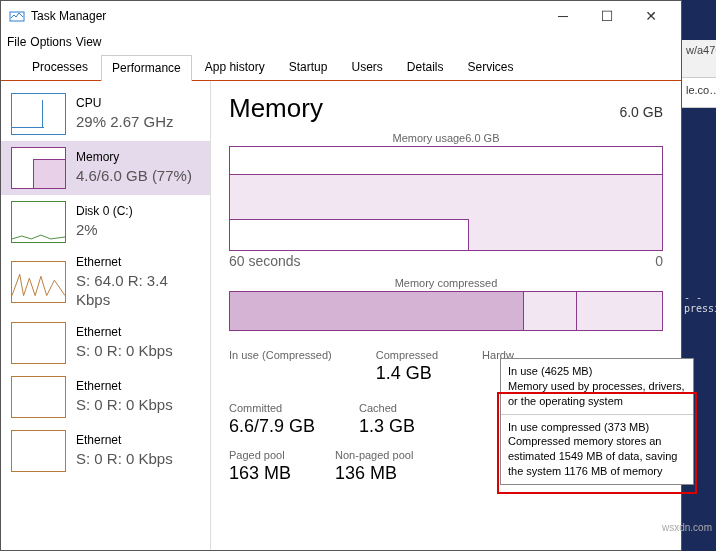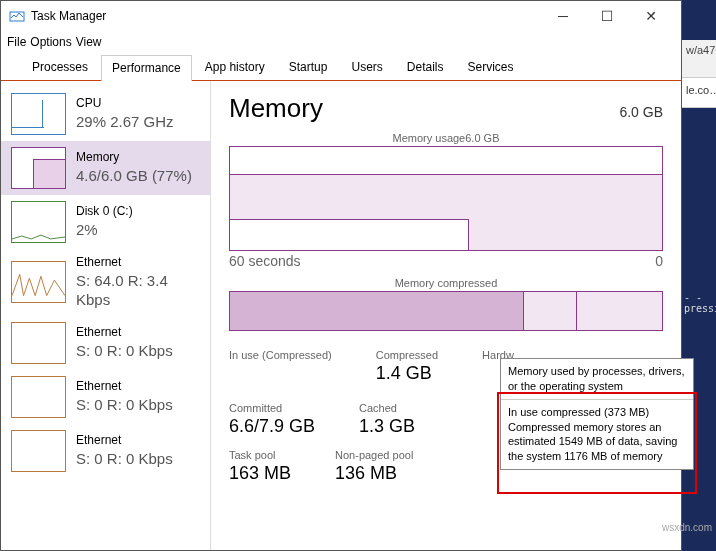--- a/index.html
+++ b/index.html
@@ -210,34 +210,35 @@
           <div class="val">6.6/7.9 GB</div>
         </div>
         <div class="stat-col">
           <div class="lbl">Cached</div>
           <div class="val">1.3 GB</div>
         </div>
       </div>
 
       <div class="stats" style="margin-top:12px">
         <div class="stat-col">
-          <div class="lbl">Task pool</div>
+          <div class="lbl">Paged pool</div>
           <div class="val">163 MB</div>
         </div>
         <div class="stat-col">
           <div class="lbl">Non-paged pool</div>
           <div class="val">136 MB</div>
         </div>
       </div>
     </div>
   </div>
 </div>
 
 <div class="tooltip">
   <div class="cell">
+    <div>In use (4625 MB)</div>
     <div>Memory used by processes, drivers, or the operating system</div>
   </div>
   <div class="cell">
     <div>In use compressed (373 MB)</div>
     <div>Compressed memory stores an estimated 1549 MB of data, saving the system 1176 MB of memory</div>
   </div>
 </div>
 <div class="redbox"></div>
 
 <div class="watermark">wsxdn.com</div>

